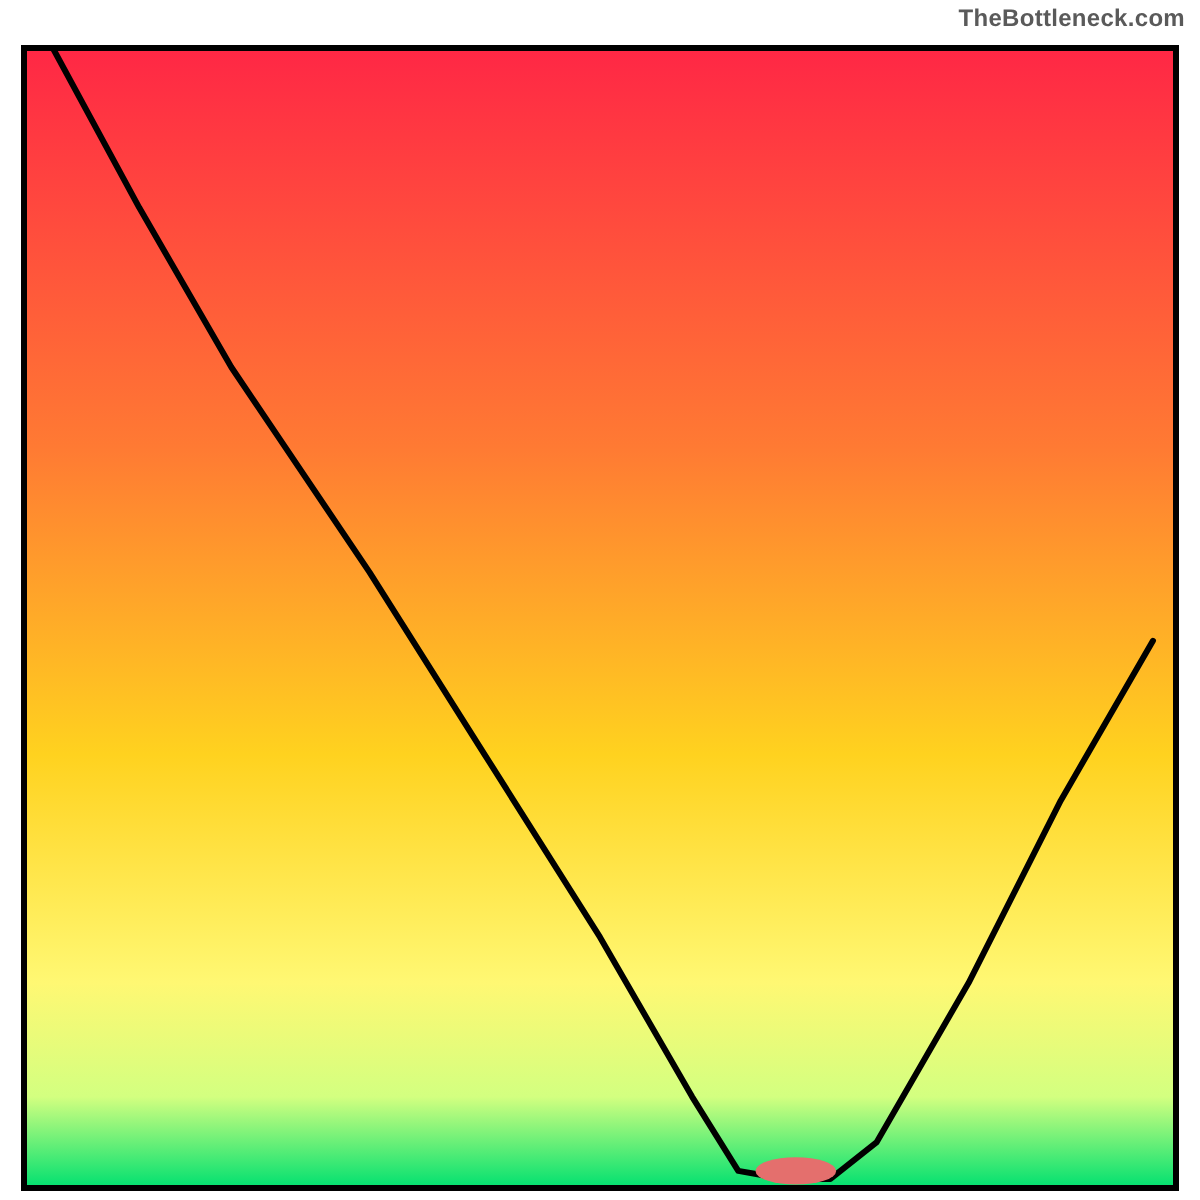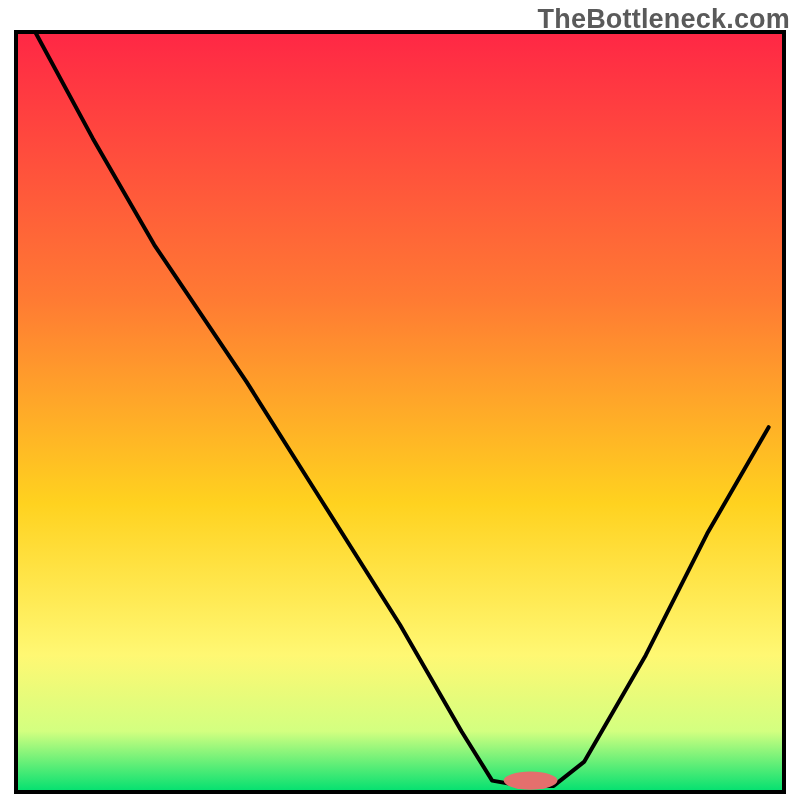--- a/index.html
+++ b/index.html
@@ -13,21 +13,21 @@
   .stage {
     position: relative;
     width: 800px;
     height: 800px;
   }
   .watermark {
     position: absolute;
     top: 4px;
     right: 10px;
     font-family: Arial, Helvetica, sans-serif;
-    font-size: 27px;
+    font-size: 16px;
     font-weight: 600;
     color: #5a5a5a;
     letter-spacing: 0.2px;
     z-index: 5;
   }
   svg.plot {
     position: absolute;
     left: 0;
     top: 0;
   }

